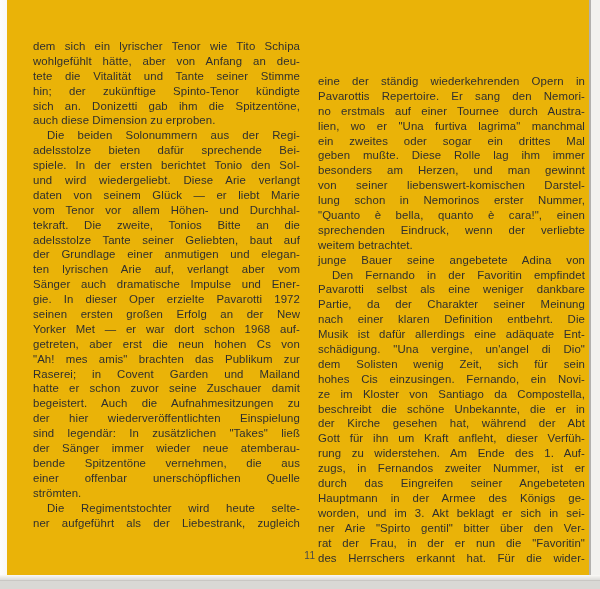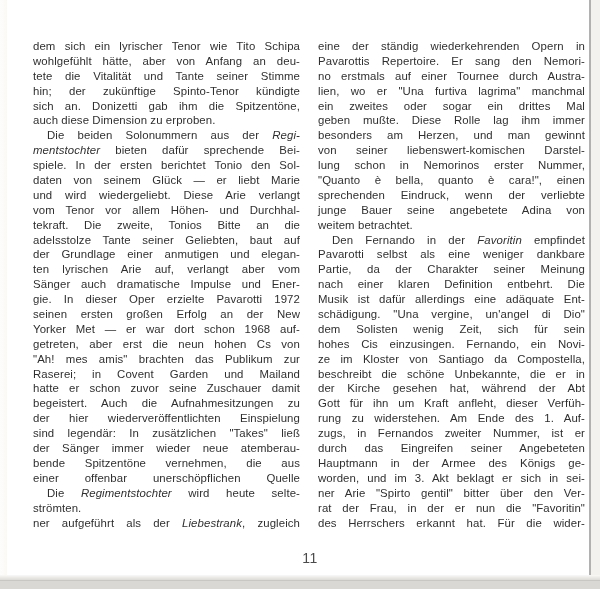--- a/index.html
+++ b/index.html
@@ -7,21 +7,21 @@
     padding: 0;
     width: 600px;
     height: 589px;
     overflow: hidden;
     background: #e9e8e5;
   }
   .scan {
     position: absolute;
     left: 0; top: 0;
     width: 600px; height: 589px;
-    background: #ffffff;
+    background: #eab308;
     font-family: "Liberation Sans", sans-serif;
     color: #2f2f2f;
   }
   
   .edge-left {
     position: absolute;
     left: 0; top: 0; bottom: 12px;
     width: 7px;
     background: linear-gradient(to right, #fdfdfb, #faf9f6);
   }
@@ -53,100 +53,100 @@
     border-top: 1px solid #c9c7c4;
   }
   .col {
     position: absolute;
     top: 39px;
     width: 267px;
     font-size: 11.4px;
     letter-spacing: 0.1px;
   }
   .col-left  { left: 33px; }
-  .col-right { left: 318px; }
+  .col-right { left: 318px; margin-top: 35px; }
   .line {
     height: 14.9px;
     line-height: 14.9px;
     white-space: normal;
     text-align: justify;
     text-align-last: justify;
     overflow: visible;
   }
   .line.ragged {
     text-align: center;
     text-align-last: left;
   }
   .line.indent { padding-left: 14px; }
-  .it { font-style: italic; }
+  .it { }
   .footer {
     position: absolute;
     left: 20px; right: 0;
     top: 550px;
     text-align: center;
-    font-size: 14px;
+    font-size: 10px;
     color: #4a4a4a;
     letter-spacing: 0.5px;
   }
 </style>
 </head>
 <body>
 
 <div class="scan">
   <div class="edge-left"></div>
 
   <div class="col col-left">
       <div class="line"><span>dem sich ein lyrischer Tenor wie Tito Schipa</span></div>
       <div class="line"><span>wohlgefühlt hätte, aber von Anfang an deu-</span></div>
       <div class="line"><span>tete die Vitalität und Tante seiner Stimme</span></div>
       <div class="line"><span>hin; der zukünftige Spinto-Tenor kündigte</span></div>
       <div class="line"><span>sich an. Donizetti gab ihm die Spitzentöne,</span></div>
       <div class="line ragged"><span>auch diese Dimension zu erproben.</span></div>
       <div class="line indent"><span>Die beiden Solonummern aus der </span><span class="it">Regi-</span></div>
-      <div class="line"><span class="it">mentstochter</span><span> bieten dafür sprechende Bei-</span></div>
+      <div class="line"><span class="it">adelsstolze</span><span> bieten dafür sprechende Bei-</span></div>
       <div class="line"><span>spiele. In der ersten berichtet Tonio den Sol-</span></div>
+      <div class="line"><span>und wird wiedergeliebt. Diese Arie verlangt</span></div>
       <div class="line"><span>daten von seinem Glück — er liebt Marie</span></div>
-      <div class="line"><span>und wird wiedergeliebt. Diese Arie verlangt</span></div>
       <div class="line"><span>vom Tenor vor allem Höhen- und Durchhal-</span></div>
       <div class="line"><span>tekraft. Die zweite, Tonios Bitte an die</span></div>
       <div class="line"><span>adelsstolze Tante seiner Geliebten, baut auf</span></div>
       <div class="line"><span>der Grundlage einer anmutigen und elegan-</span></div>
       <div class="line"><span>ten lyrischen Arie auf, verlangt aber vom</span></div>
       <div class="line"><span>Sänger auch dramatische Impulse und Ener-</span></div>
       <div class="line"><span>gie. In dieser Oper erzielte Pavarotti 1972</span></div>
       <div class="line"><span>seinen ersten großen Erfolg an der New</span></div>
       <div class="line"><span>Yorker Met — er war dort schon 1968 auf-</span></div>
       <div class="line"><span>getreten, aber erst die neun hohen Cs von</span></div>
       <div class="line"><span>"Ah! mes amis" brachten das Publikum zur</span></div>
       <div class="line"><span>Raserei; in Covent Garden und Mailand</span></div>
       <div class="line"><span>hatte er schon zuvor seine Zuschauer damit</span></div>
       <div class="line"><span>begeistert. Auch die Aufnahmesitzungen zu</span></div>
       <div class="line"><span>der hier wiederveröffentlichten Einspielung</span></div>
       <div class="line"><span>sind legendär: In zusätzlichen "Takes" ließ</span></div>
       <div class="line"><span>der Sänger immer wieder neue atemberau-</span></div>
       <div class="line"><span>bende Spitzentöne vernehmen, die aus</span></div>
       <div class="line"><span>einer offenbar unerschöpflichen Quelle</span></div>
+      <div class="line ragged"><span>strömten.</span></div>
       <div class="line indent"><span>Die </span><span class="it">Regimentstochter</span><span> wird heute selte-</span></div>
-      <div class="line ragged"><span>strömten.</span></div>
       <div class="line"><span>ner aufgeführt als der </span><span class="it">Liebestrank</span><span>, zugleich</span></div>
     </div>
   <div class="col col-right">
       <div class="line"><span>eine der ständig wiederkehrenden Opern in</span></div>
       <div class="line"><span>Pavarottis Repertoire. Er sang den Nemori-</span></div>
       <div class="line"><span>no erstmals auf einer Tournee durch Austra-</span></div>
       <div class="line"><span>lien, wo er "Una furtiva lagrima" manchmal</span></div>
       <div class="line"><span>ein zweites oder sogar ein drittes Mal</span></div>
       <div class="line"><span>geben mußte. Diese Rolle lag ihm immer</span></div>
       <div class="line"><span>besonders am Herzen, und man gewinnt</span></div>
       <div class="line"><span>von seiner liebenswert-komischen Darstel-</span></div>
       <div class="line"><span>lung schon in Nemorinos erster Nummer,</span></div>
       <div class="line"><span>"Quanto è bella, quanto è cara!", einen</span></div>
       <div class="line"><span>sprechenden Eindruck, wenn der verliebte</span></div>
+      <div class="line ragged"><span>weitem betrachtet.</span></div>
       <div class="line"><span>junge Bauer seine angebetete Adina von</span></div>
-      <div class="line ragged"><span>weitem betrachtet.</span></div>
       <div class="line indent"><span>Den Fernando in der </span><span class="it">Favoritin</span><span> empfindet</span></div>
       <div class="line"><span>Pavarotti selbst als eine weniger dankbare</span></div>
       <div class="line"><span>Partie, da der Charakter seiner Meinung</span></div>
       <div class="line"><span>nach einer klaren Definition entbehrt. Die</span></div>
       <div class="line"><span>Musik ist dafür allerdings eine adäquate Ent-</span></div>
       <div class="line"><span>schädigung. "Una vergine, un'angel di Dio"</span></div>
       <div class="line"><span>dem Solisten wenig Zeit, sich für sein</span></div>
       <div class="line"><span>hohes Cis einzusingen. Fernando, ein Novi-</span></div>
       <div class="line"><span>ze im Kloster von Santiago da Compostella,</span></div>
       <div class="line"><span>beschreibt die schöne Unbekannte, die er in</span></div>

